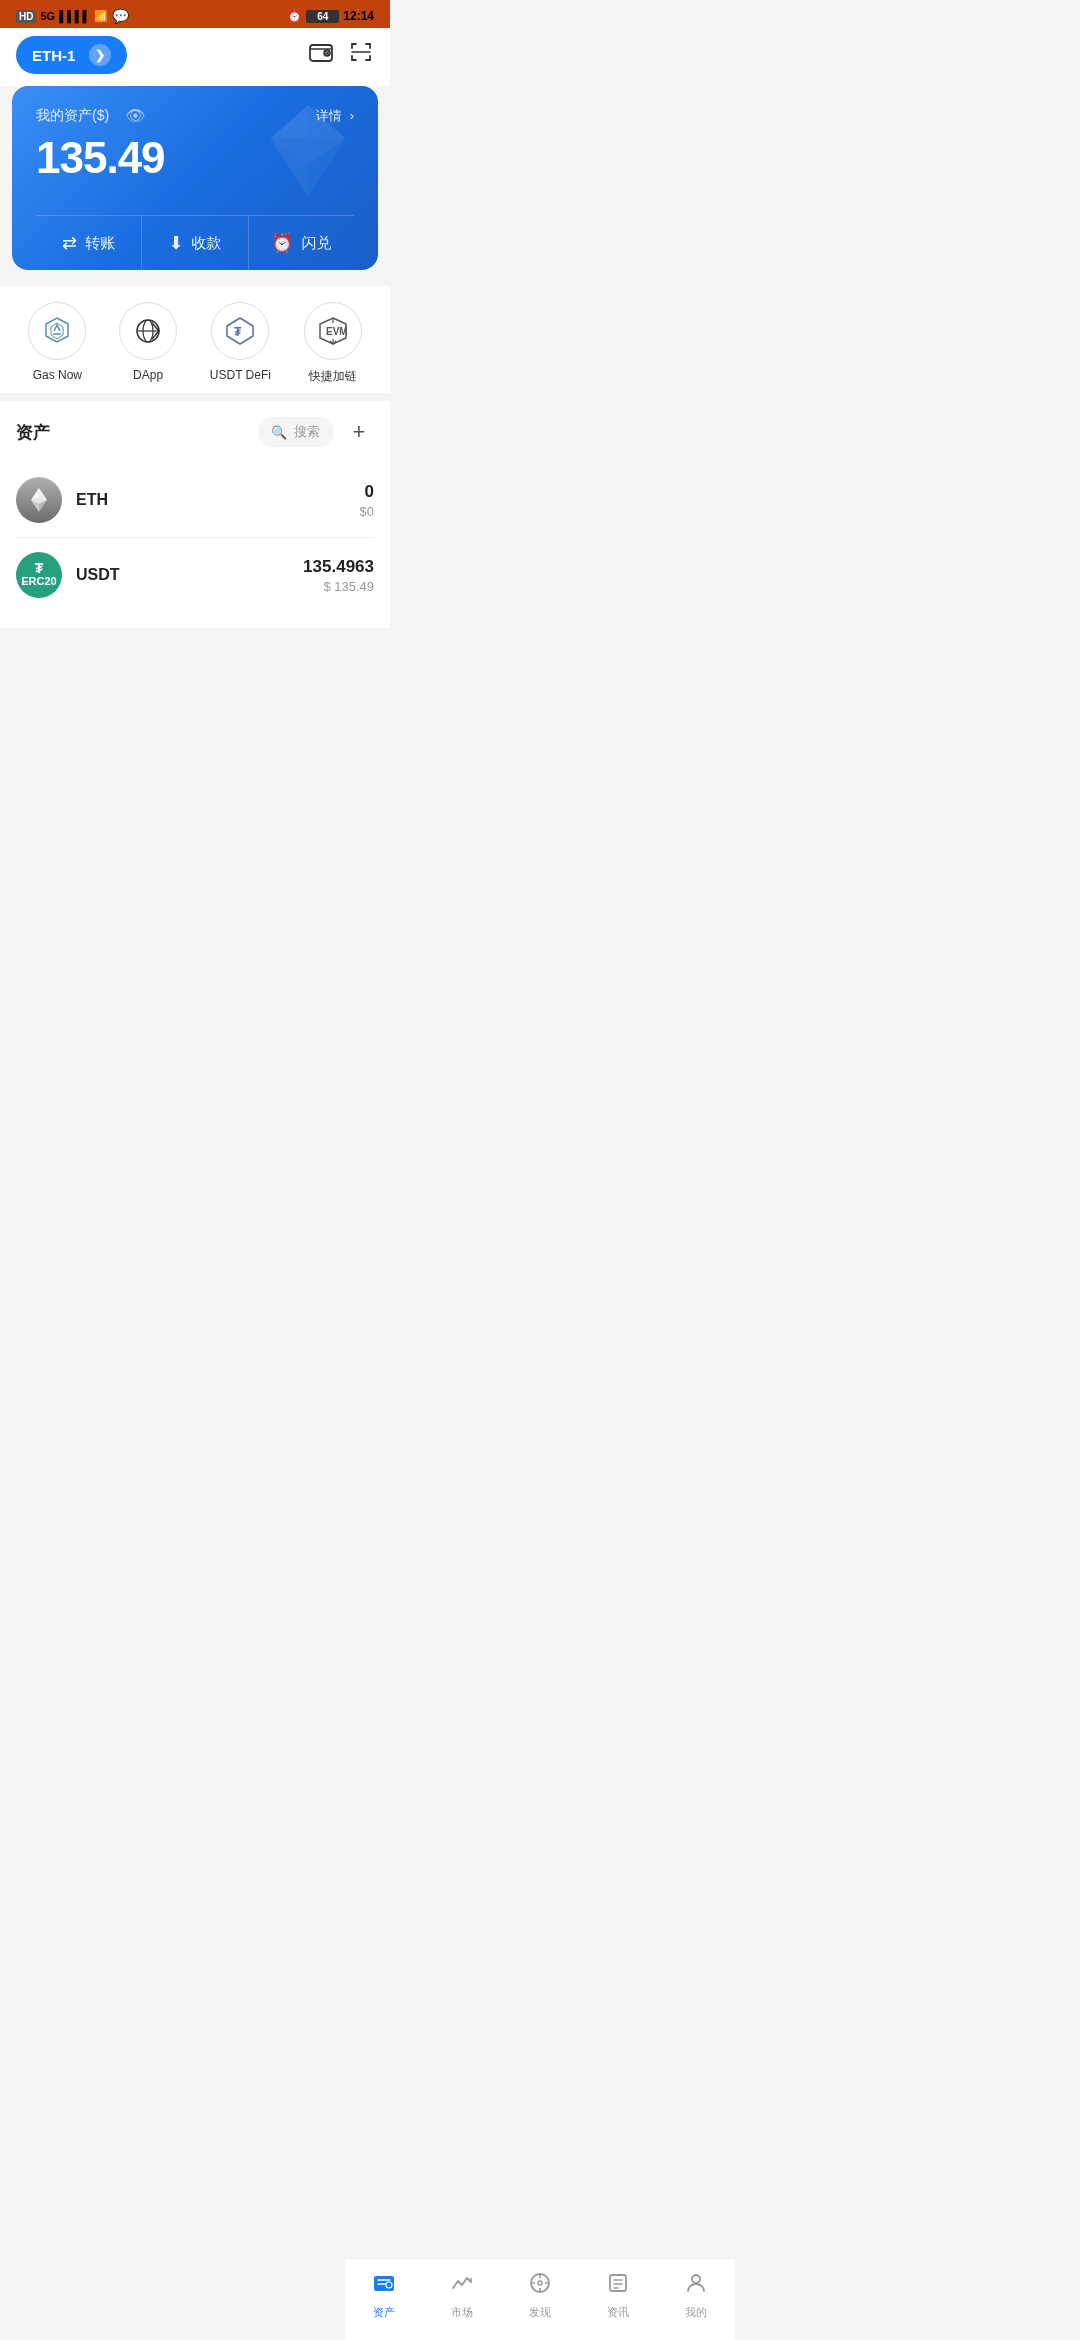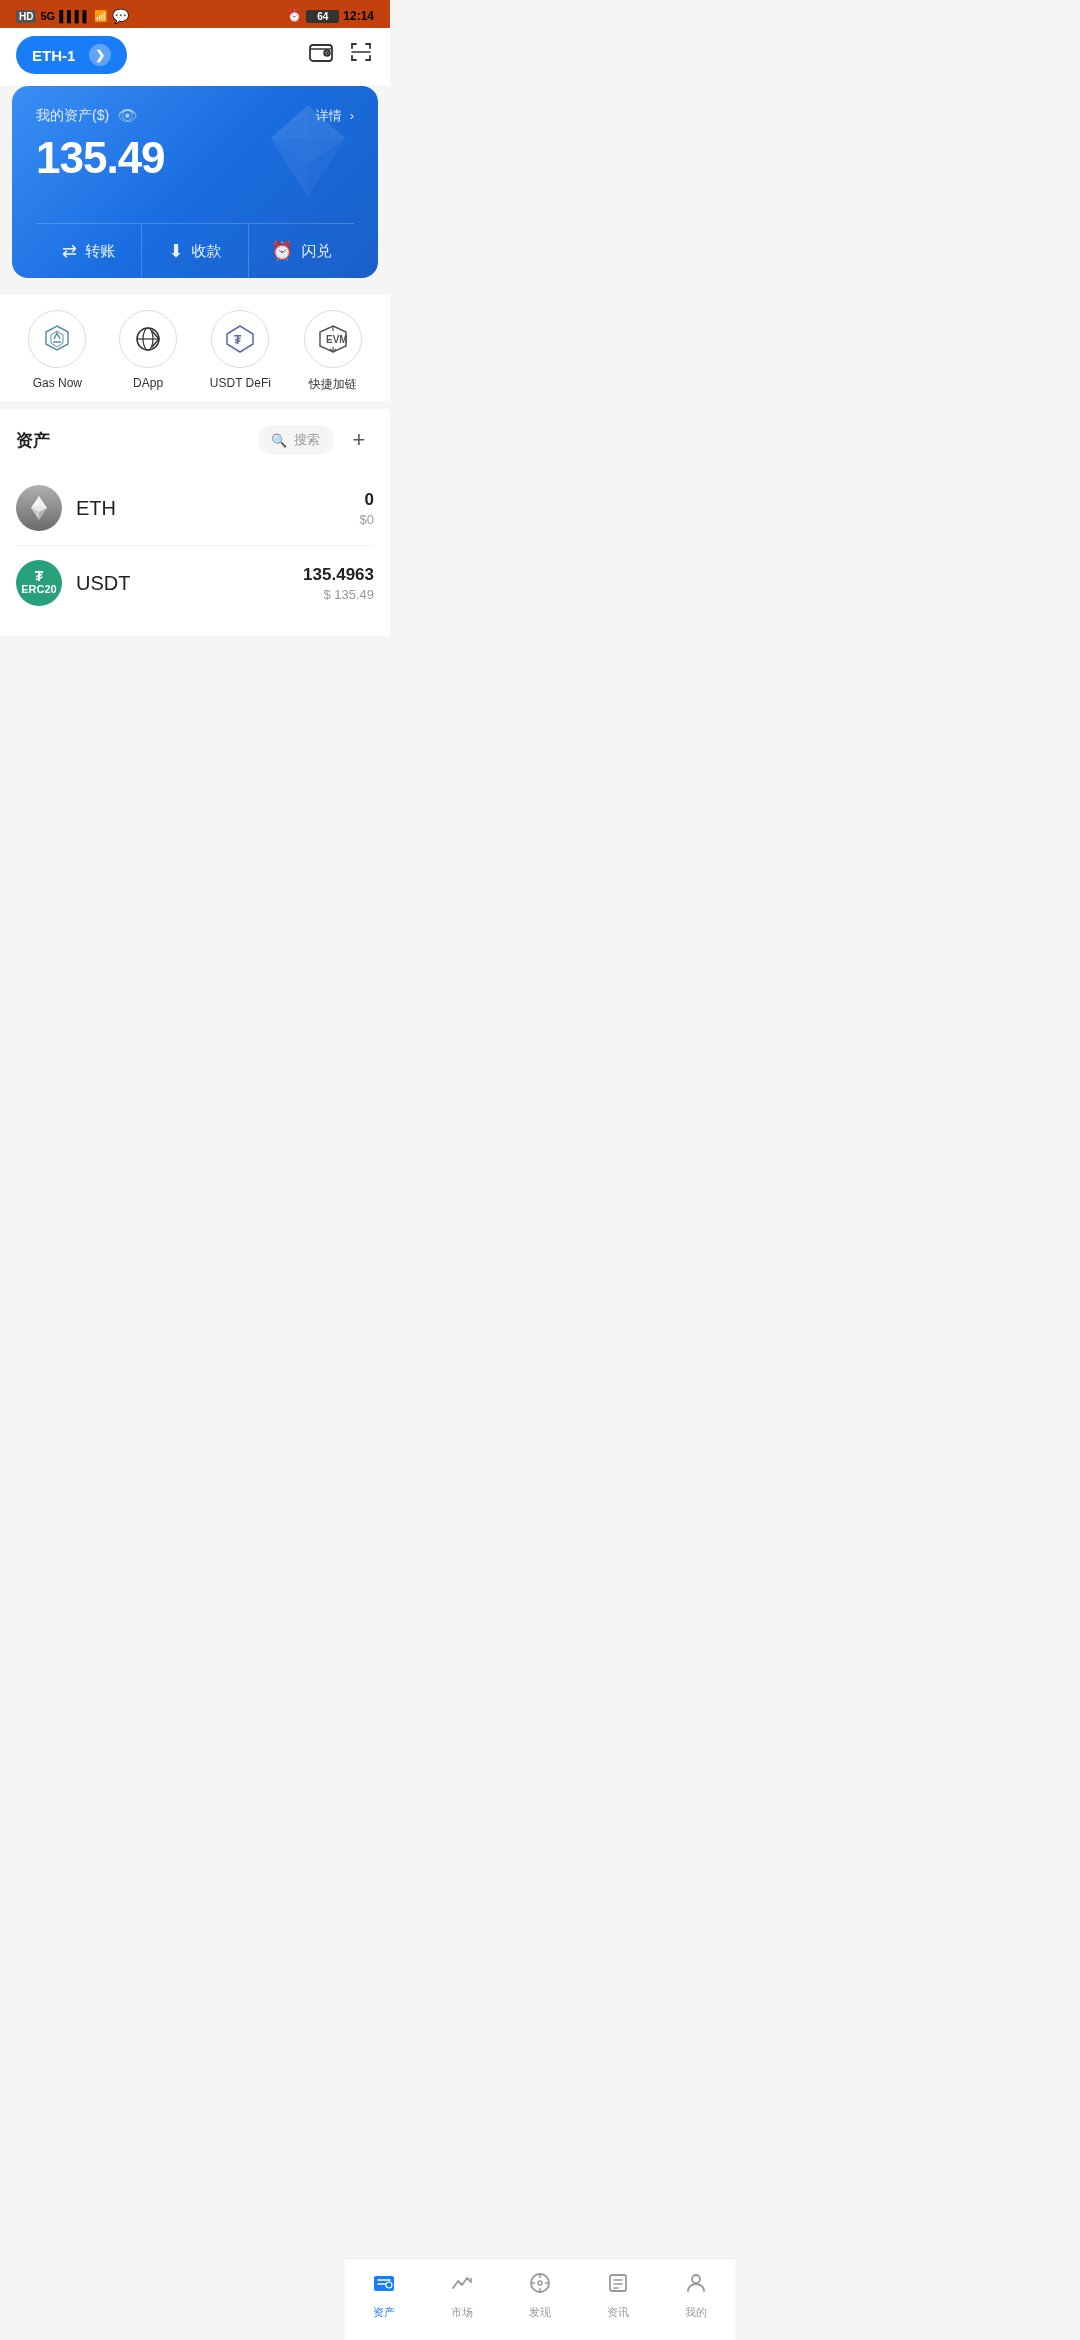--- a/index.html
+++ b/index.html
@@ -101,38 +101,38 @@
     .balance-header {
       display: flex;
       justify-content: space-between;
       align-items: center;
     }
     .balance-label {
       font-size: 14px;
       color: rgba(255,255,255,0.85);
       display: flex;
       align-items: flex-end;
-      gap: 8px;
+      gap: 16px;
     }
     .eye-icon {
       font-size: 16px;
       opacity: 0.7;
     }
     .detail-link {
       font-size: 13px;
       color: rgba(255,255,255,0.85);
       display: flex;
       align-items: center;
       gap: 8px;
       cursor: pointer;
     }
     .balance-amount {
       font-size: 44px;
       font-weight: 700;
-      margin: 8px 0 40px;
+      margin: 8px 0 32px;
       letter-spacing: -1px;
     }
     .eth-diamond {
       width: 100px;
       height: 100px;
       position: absolute;
       right: 20px;
       top: 15px;
       opacity: 0.25;
     }
@@ -256,22 +256,22 @@
       color: #fff;
     }
     .usdt-logo {
       background: #26a17b;
       color: #fff;
       font-size: 11px;
       font-weight: 700;
       flex-direction: column;
     }
     .asset-name {
-      font-size: 20px;
-      font-weight: 400;
+      font-size: 16px;
+      font-weight: 700;
       color: #222;
     }
     .asset-amount {
       margin-left: auto;
       text-align: right;
     }
     .asset-balance {
       font-size: 17px;
       font-weight: 600;
       color: #222;

